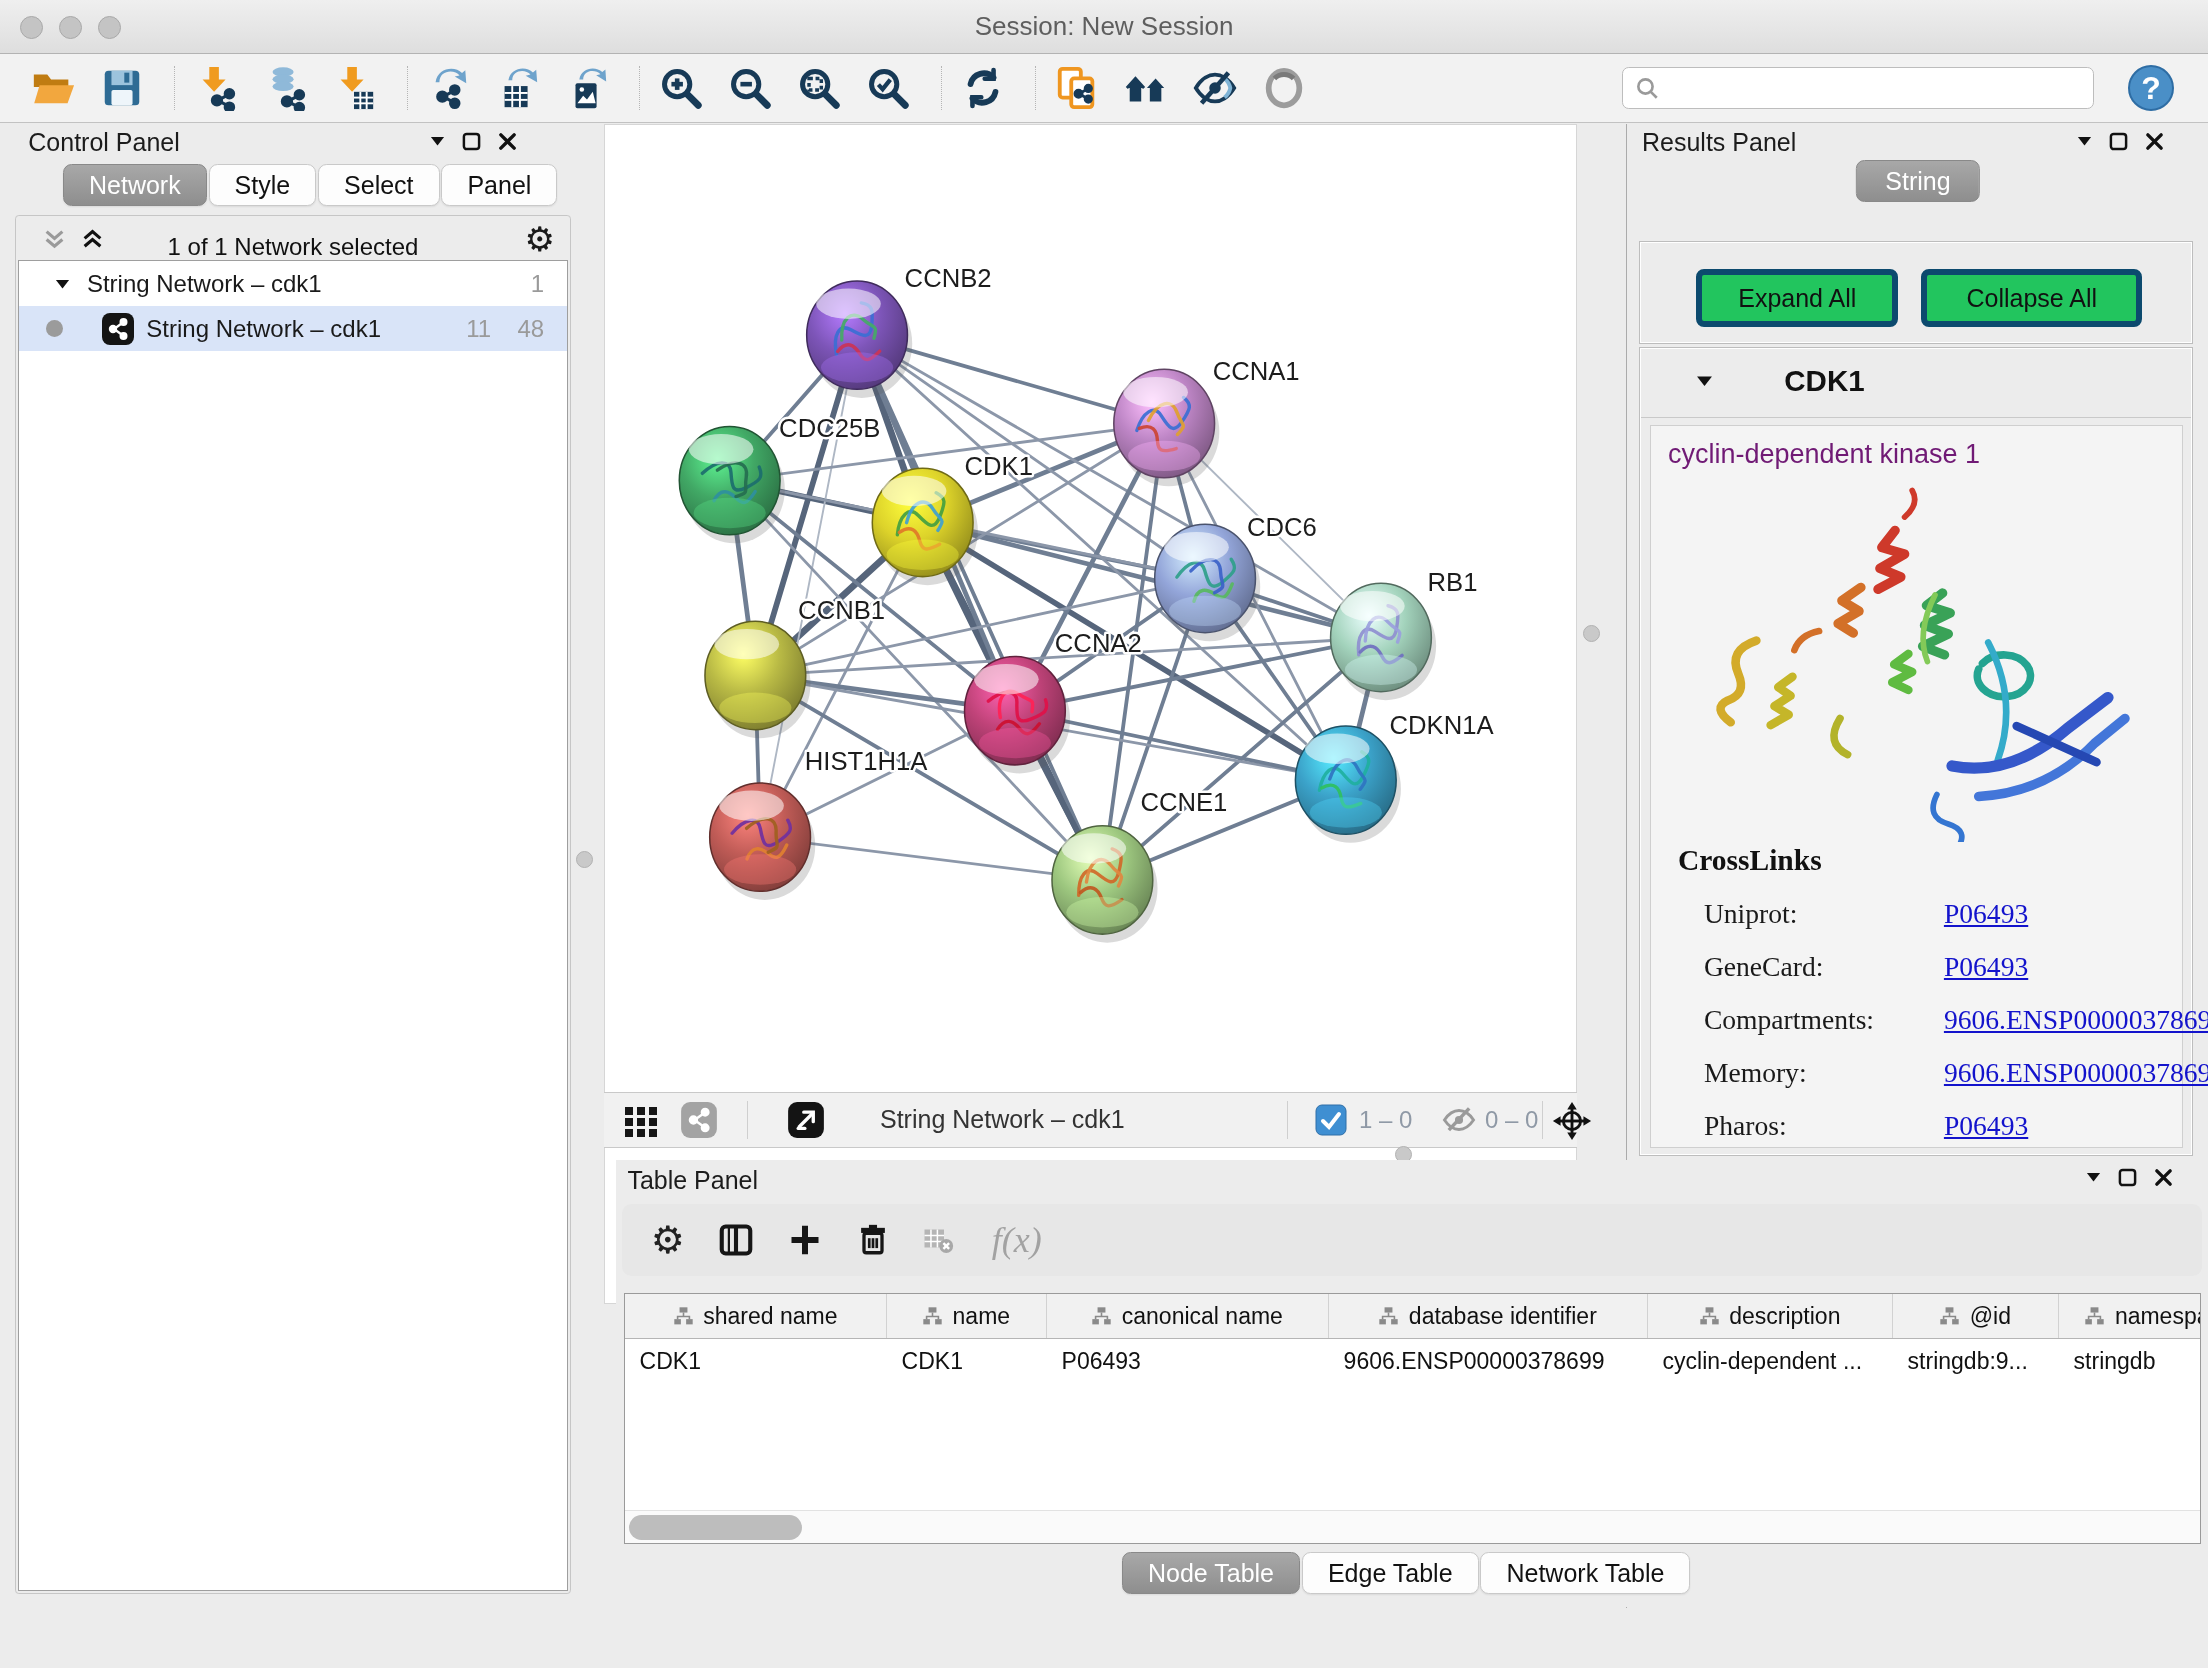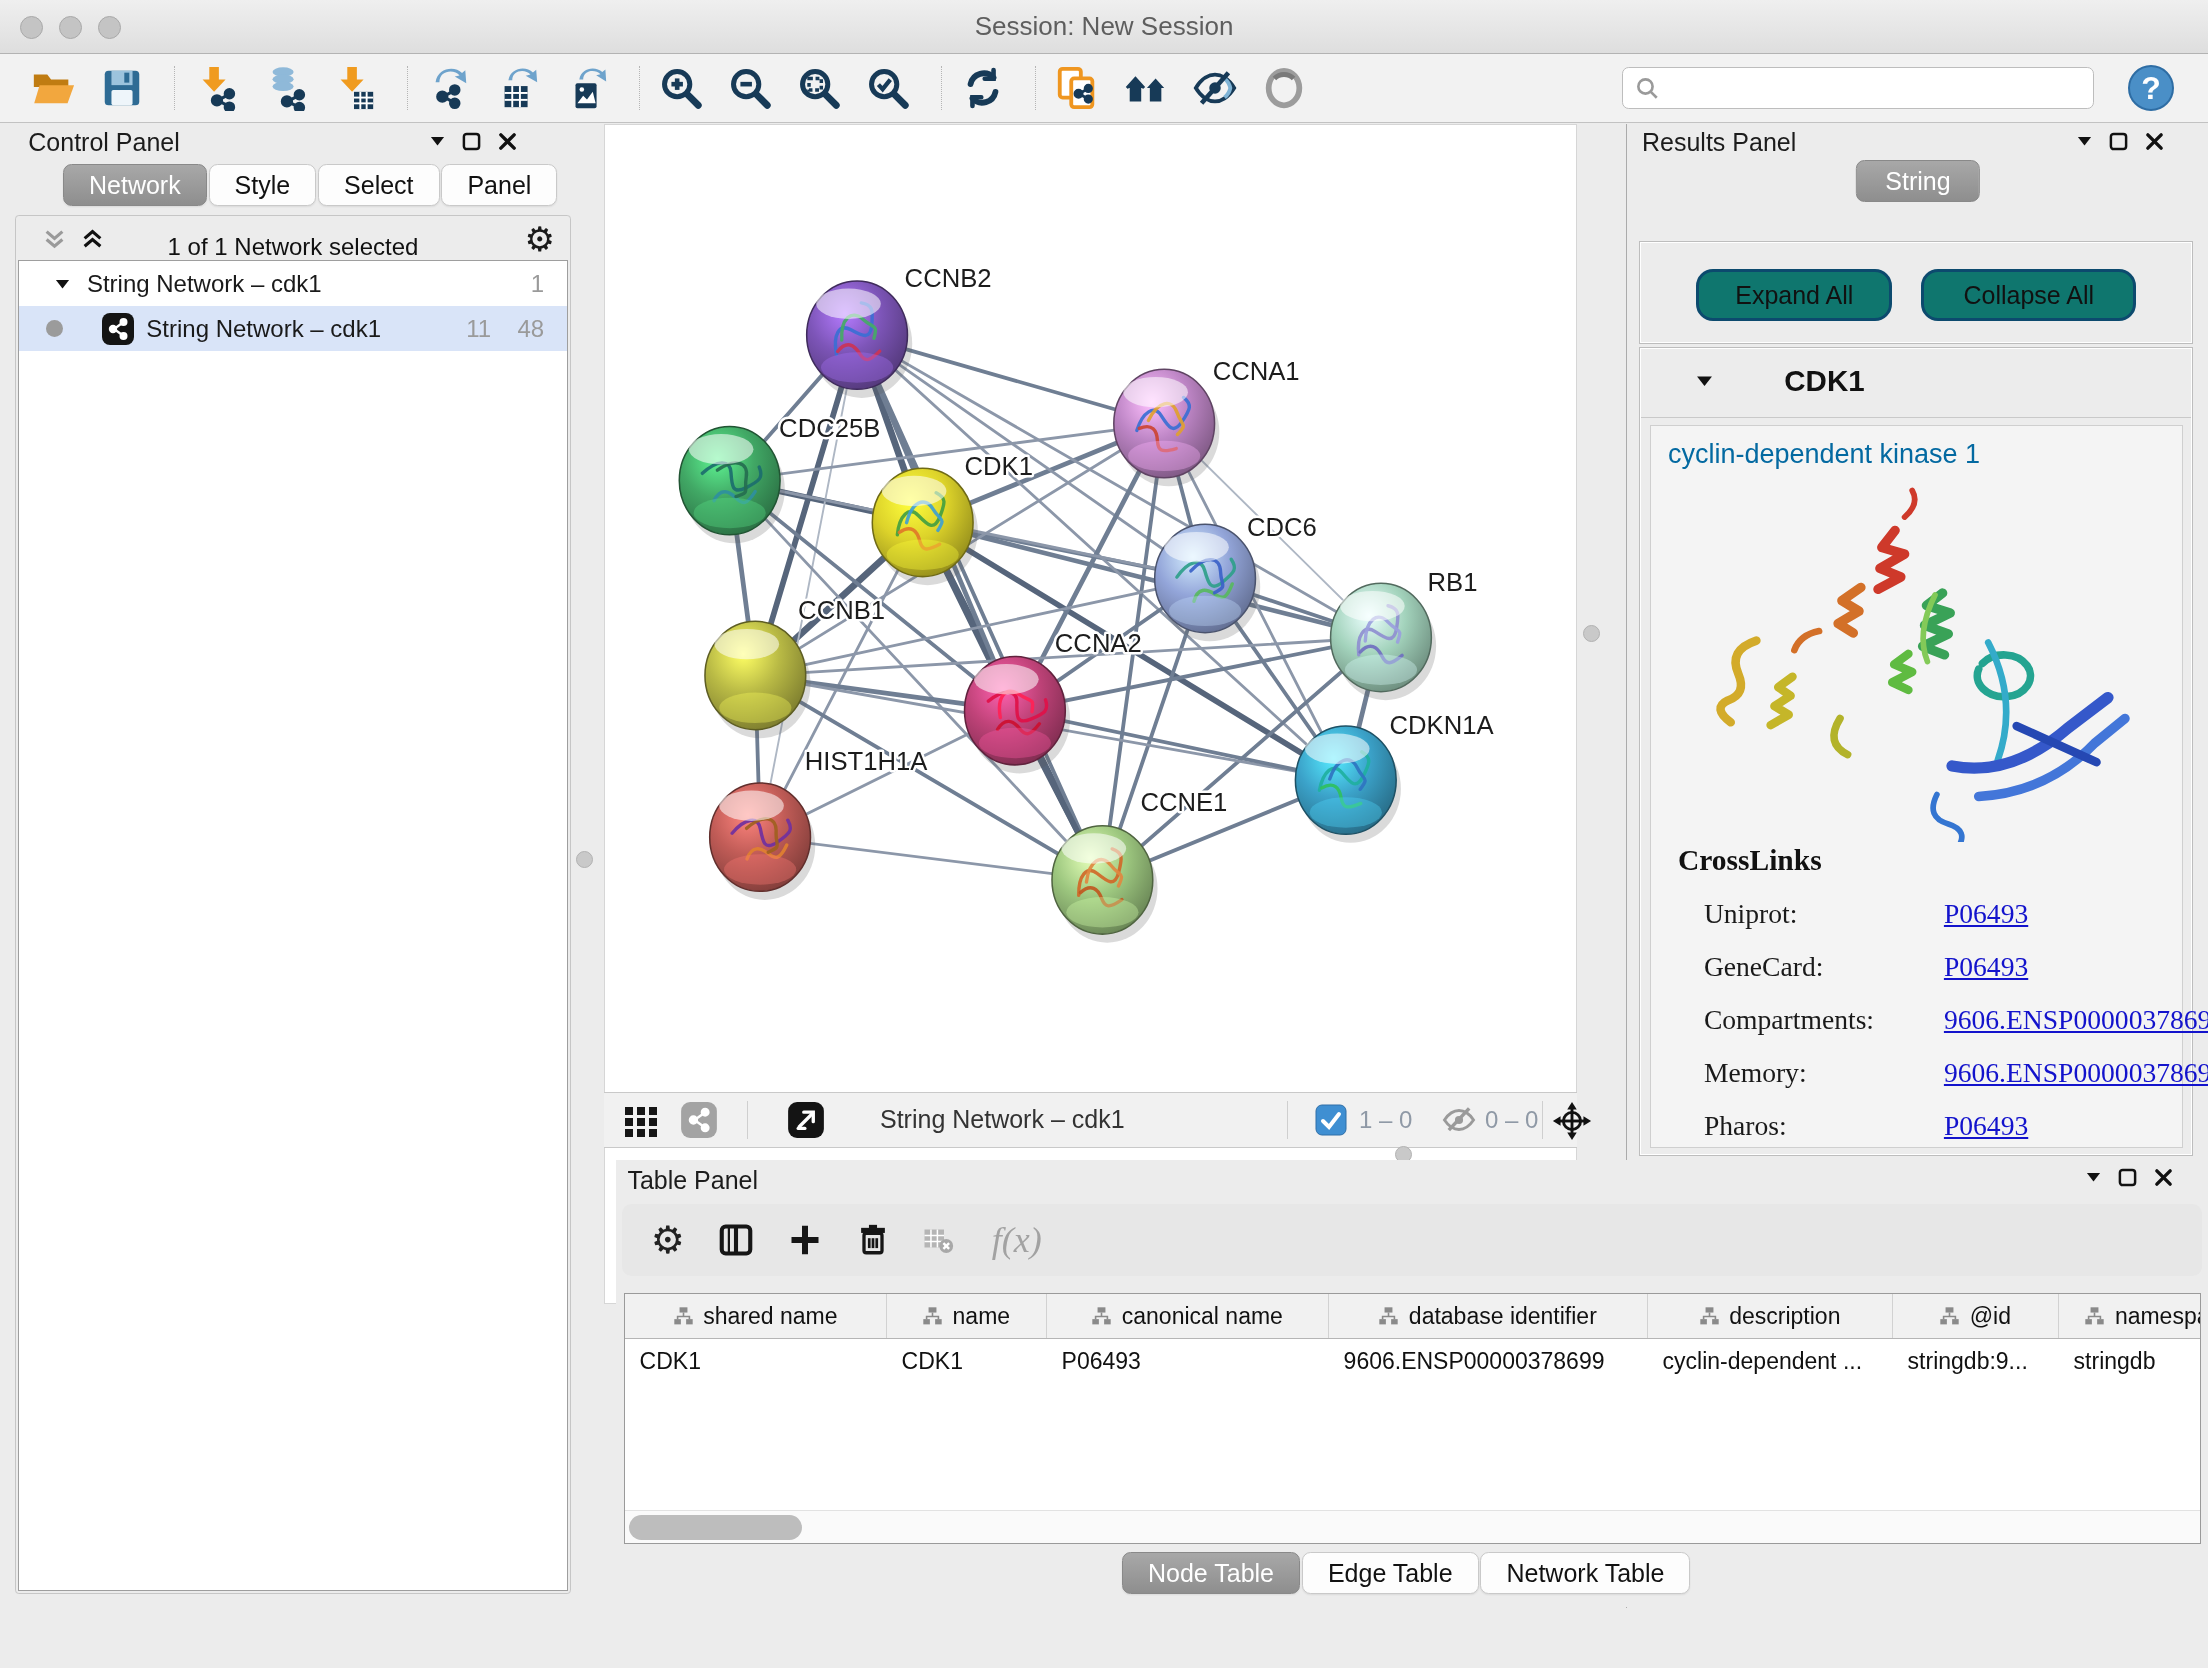--- a/index.html
+++ b/index.html
@@ -58,27 +58,27 @@
 
   
   .results-panel{position:absolute;left:1626px;top:124px;width:582px;height:1484px;background:#ececec;border-left:1.9px solid #ababab;}
   .rp-header{position:absolute;left:15px;top:3.8px;}
   .string-tab{position:absolute;left:50%;transform:translateX(-50%);top:36px;height:40px;line-height:40px;
     padding:0 28.5px;font-size:25px;color:#fff;background:linear-gradient(#a8a8a8,#8e8e8e);
     border:1px solid #898989;border-radius:8.6px;z-index:2;}
   .rp-box1{position:absolute;left:13.3px;top:118px;width:550px;height:99px;background:#ececec;
     border:1.9px solid #fff;outline:1px solid #bdbdbd;}
   .rp-btn{position:absolute;top:26px;height:46px;line-height:46px;text-align:center;font-size:25px;color:#111;
-    background:#0f766e;border:3px solid #0c4a6e;border-radius:17px;}
+    background:#22c55e;border:6px solid #0c4a6e;border-radius:8px;}
   .rp-box2{position:absolute;left:13.3px;top:224px;width:550px;height:805px;background:#ececec;
     border:1.9px solid #fff;outline:1px solid #bdbdbd;}
   .entry-header{position:absolute;left:0;top:0;right:0;height:68px;border-bottom:1px solid #c9c9c9;}
   .entry-gene{position:absolute;left:143px;top:15px;font-size:29.5px;font-weight:bold;color:#111;}
   .entry-body{position:absolute;left:8.6px;right:8.6px;top:76px;height:721px;background:#f4f4f4;border:1px solid #cfcfcf;}
-  .entry-desc{position:absolute;left:17px;top:13.3px;font-size:27px;color:#0369a1;}
+  .entry-desc{position:absolute;left:17px;top:13.3px;font-size:27px;color:#701a75;}
   .xl-title{position:absolute;left:27px;top:418px;font-family:"Liberation Serif",serif;font-weight:bold;font-size:29.5px;color:#111;}
   .xl-rows{position:absolute;left:53px;top:464px;right:9.5px;}
   .xl-row{height:53px;font-family:"Liberation Serif",serif;font-size:27.6px;color:#1a1a1a;position:relative;}
   .xl-label{position:absolute;left:0;top:7.6px;}
   .xl-value{position:absolute;left:240px;top:7.6px;color:#1313cc;text-decoration:underline;}
 
   
   .table-panel{position:absolute;left:616px;top:1160px;width:1592px;height:447px;background:#ececec;}
   .tp-header{position:absolute;left:11.4px;top:5.7px;}
   .tp-toolbar{position:absolute;left:5.7px;right:5.7px;top:44px;height:72px;background:#e7e7e7;border-radius:9.5px;}

